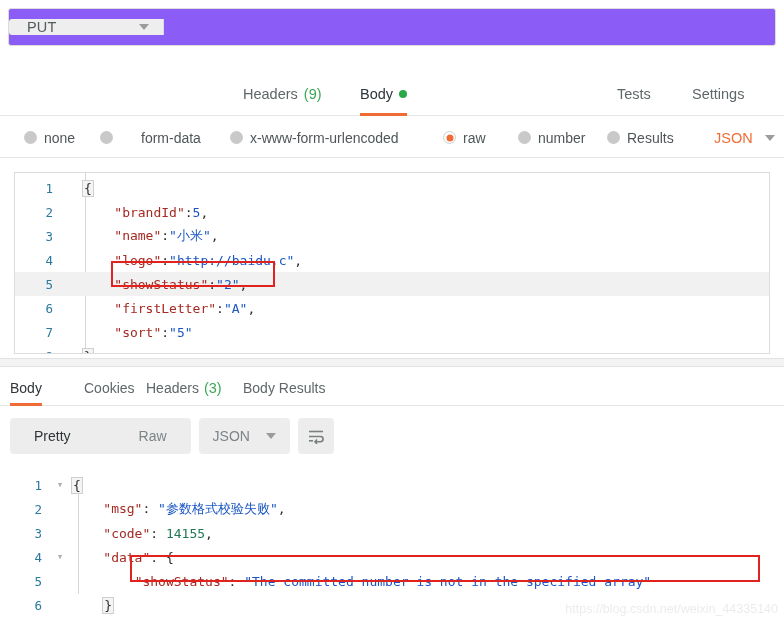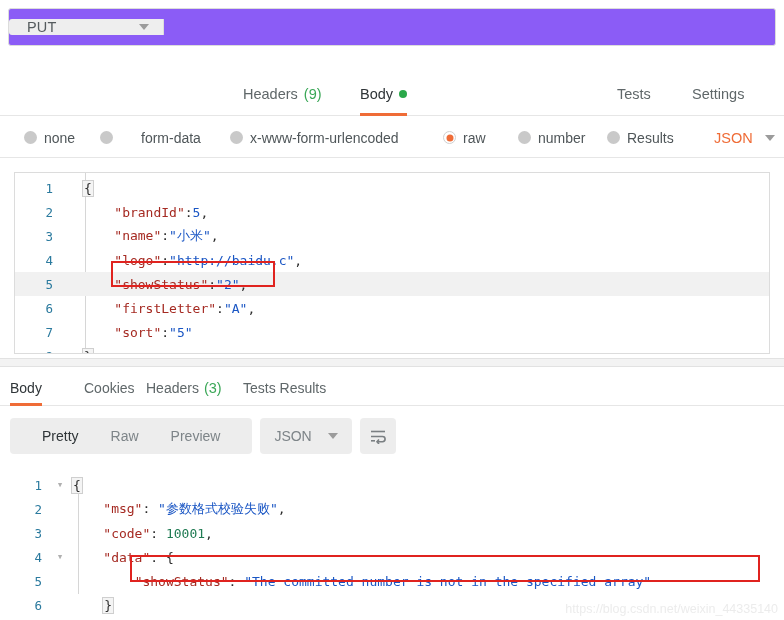--- a/index.html
+++ b/index.html
@@ -160,21 +160,21 @@
     position: absolute; left: 0; right: 0; bottom: 0;
     height: 3px; background: #ef6c37;
   }
 
   
   .view-toolbar {
     position: absolute; left: 10px; display: flex; align-items: center; gap: 8px;
   }
   .seg-group {
     display: flex; align-items: center;
-    background: #ededed; border-radius: 4px; height: 36px; padding: 0 16px;
+    background: #ededed; border-radius: 4px; height: 36px; padding: 0 8px; gap: 36px;
   }
   .seg {
     padding: 0 16px; height: 36px; display:flex; align-items:center;
     font-size: 14px; color: #7d8488; cursor: pointer; white-space: nowrap;
   }
   .seg.active { color: #2f3538; }
   .fmt-group {
     display: flex; align-items: center; gap: 16px;
     background: #ededed; border-radius: 4px; height: 36px; padding: 0 14px;
     font-size: 14px; color: #7d8488; cursor: pointer;
@@ -311,29 +311,28 @@
         <span class="underline"></span>
       </div>
       <div class="restab" style="position: absolute; left: 64px; margin-left: 20px;">
         <span>Cookies</span>
       </div>
       <div class="restab" style="position: absolute; left: 146px;">
         <span>Headers</span>
         <span class="count-badge">(3)</span>
       </div>
       <div class="restab" style="position: absolute; left: 243px;">
-        <span>Tests Results</span>
+        <span>Body Results</span>
       </div>
     </div>
 
   <div class="view-toolbar" style="top:418px;">
     <div class="seg-group" id="segGroup">
         <div class="seg active">Pretty</div>
         <div class="seg">Raw</div>
-        <div class="seg">Preview</div>
       </div>
     <div class="fmt-group">
       <span>JSON</span>
       <span class="caret-sm"></span>
     </div>
     <div class="wrap-btn">
       <svg width="18" height="16" viewBox="0 0 18 16">
         <line x1="2" y1="3.5" x2="16" y2="3.5" stroke="#7a7f82" stroke-width="1.6"></line>
         <path d="M2 8.5 H13.5 a2.6 2.6 0 0 1 0 5.2 H8.5" fill="none" stroke="#7a7f82" stroke-width="1.6"></path>
         <polyline points="10,11.4 8,13.7 10,16" fill="none" stroke="#7a7f82" stroke-width="1.6"></polyline>
@@ -350,21 +349,21 @@
         <span class="code-txt"><span class="p brace-box">{</span></span>
       </div>
       <div class="code-line">
         <span class="ln" style="width: 52px;">2</span>
         <span class="gut-pad"></span>
         <span class="code-txt">    <span class="k">"msg"</span><span class="p">: </span><span class="s">"参数格式校验失败"</span><span class="p">,</span></span>
       </div>
       <div class="code-line">
         <span class="ln" style="width: 52px;">3</span>
         <span class="gut-pad"></span>
-        <span class="code-txt">    <span class="k">"code"</span><span class="p">: </span><span class="ng">10001</span><span class="p">,</span></span>
+        <span class="code-txt">    <span class="k">"code"</span><span class="p">: </span><span class="ng">14155</span><span class="p">,</span></span>
       </div>
       <div class="code-line">
         <span class="ln" style="width: 52px;">4</span>
         <span class="fold">▾</span>
         <span class="code-txt">    <span class="k">"data"</span><span class="p">: </span><span class="p">{</span></span>
       </div>
       <div class="code-line">
         <span class="ln" style="width: 52px;">5</span>
         <span class="gut-pad"></span>
         <span class="code-txt">        <span class="k">"showStatus"</span><span class="p">: </span><span class="s">"The committed number is not in the specified array"</span></span>

